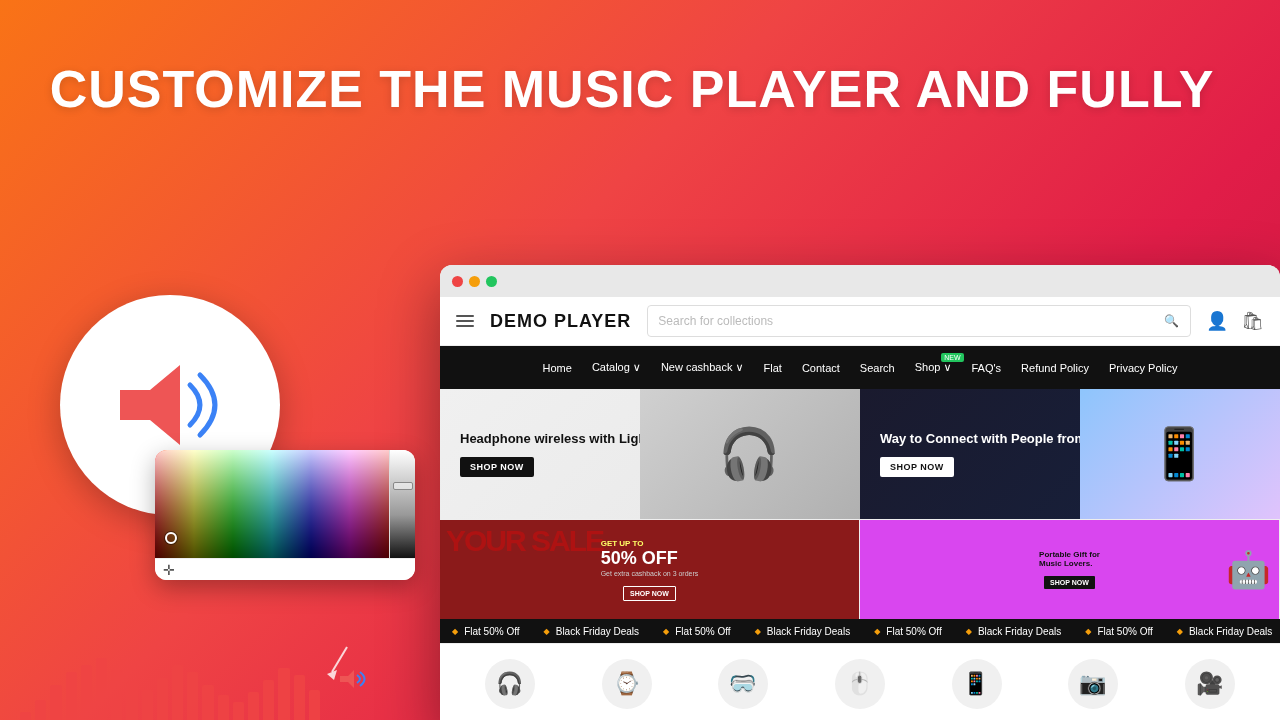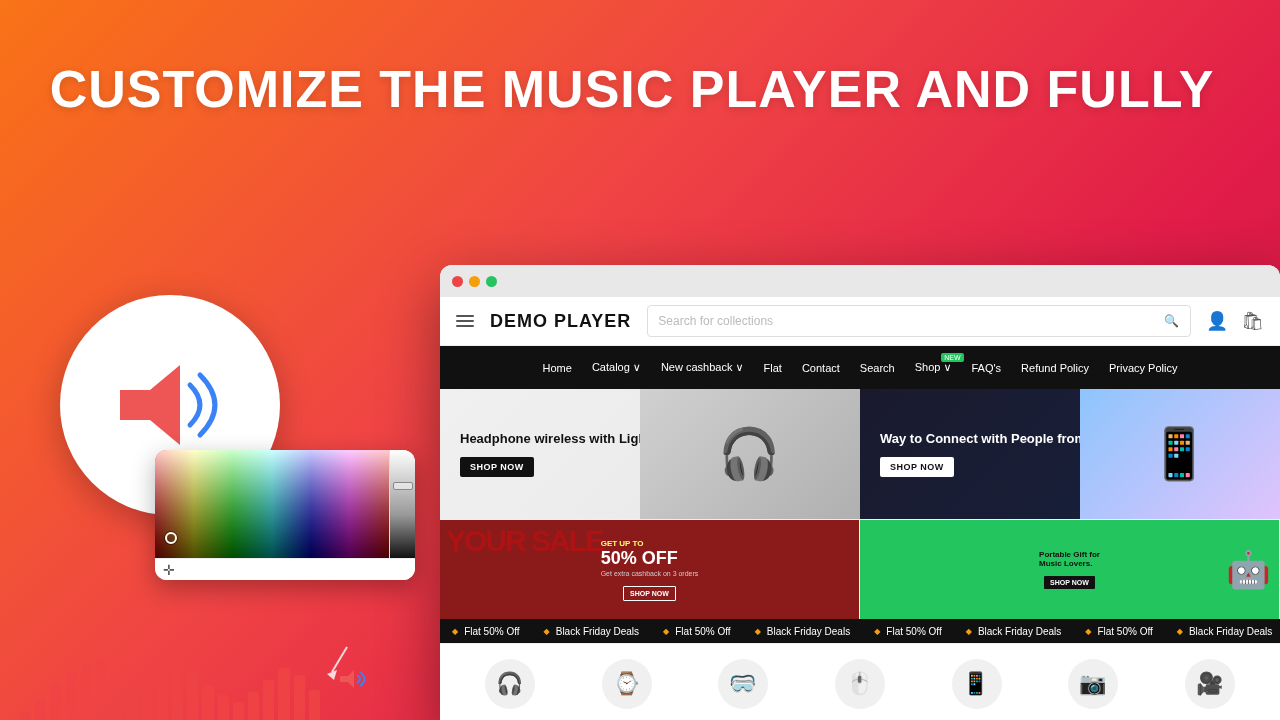--- a/index.html
+++ b/index.html
@@ -489,21 +489,21 @@
 
     <div class="product-row">
 
 
       <div class="product-card" style="background:#8b1a1a;color:#fff;flex:0.7;position:relative;overflow:hidden;">
         <div style="position:absolute;top:4px;left:6px;font-size:30px;font-weight:900;color:rgba(255,0,0,0.3);letter-spacing:-2px;">YOUR SALE</div>
         <div style="position:relative;z-index:2;font-size:8px;font-weight:700;text-align:left;color:#ff6;">GET UP TO<br><span style="font-size:18px;color:#fff;">50% OFF</span><br><span style="font-size:7px;font-weight:normal;color:#ccc;">Get extra cashback on 3 orders</span></div>
         <div style="font-size:7px;background:transparent;border:1px solid #fff;color:#fff;padding:3px 6px;border-radius:1px;font-weight:700;margin-top:4px;position:relative;z-index:2;">SHOP NOW</div>
       </div>
 
-      <div class="product-card" style="background:#22c55e;flex:0.7;">
+      <div class="product-card" style="background:#d946ef;flex:0.7;">
         <div style="font-size:8px;font-weight:700;text-align:left;color:#111;">Portable Gift for<br>Music Lovers.</div>
         <div style="font-size:7px;background:#111;color:#fff;padding:3px 6px;border-radius:1px;font-weight:700;margin-top:4px;">SHOP NOW</div>
         <div style="position:absolute;right:8px;top:50%;transform:translateY(-50%);font-size:36px;">🤖</div>
       </div>
     </div>
 
     <div class="ticker-bar">
       <div class="ticker-content" id="ticker">
           <span class="ticker-item"><span class="ticker-diamond">◆</span>Flat 50% Off</span>
           <span class="ticker-item"><span class="ticker-diamond">◆</span>Black Friday Deals</span>

